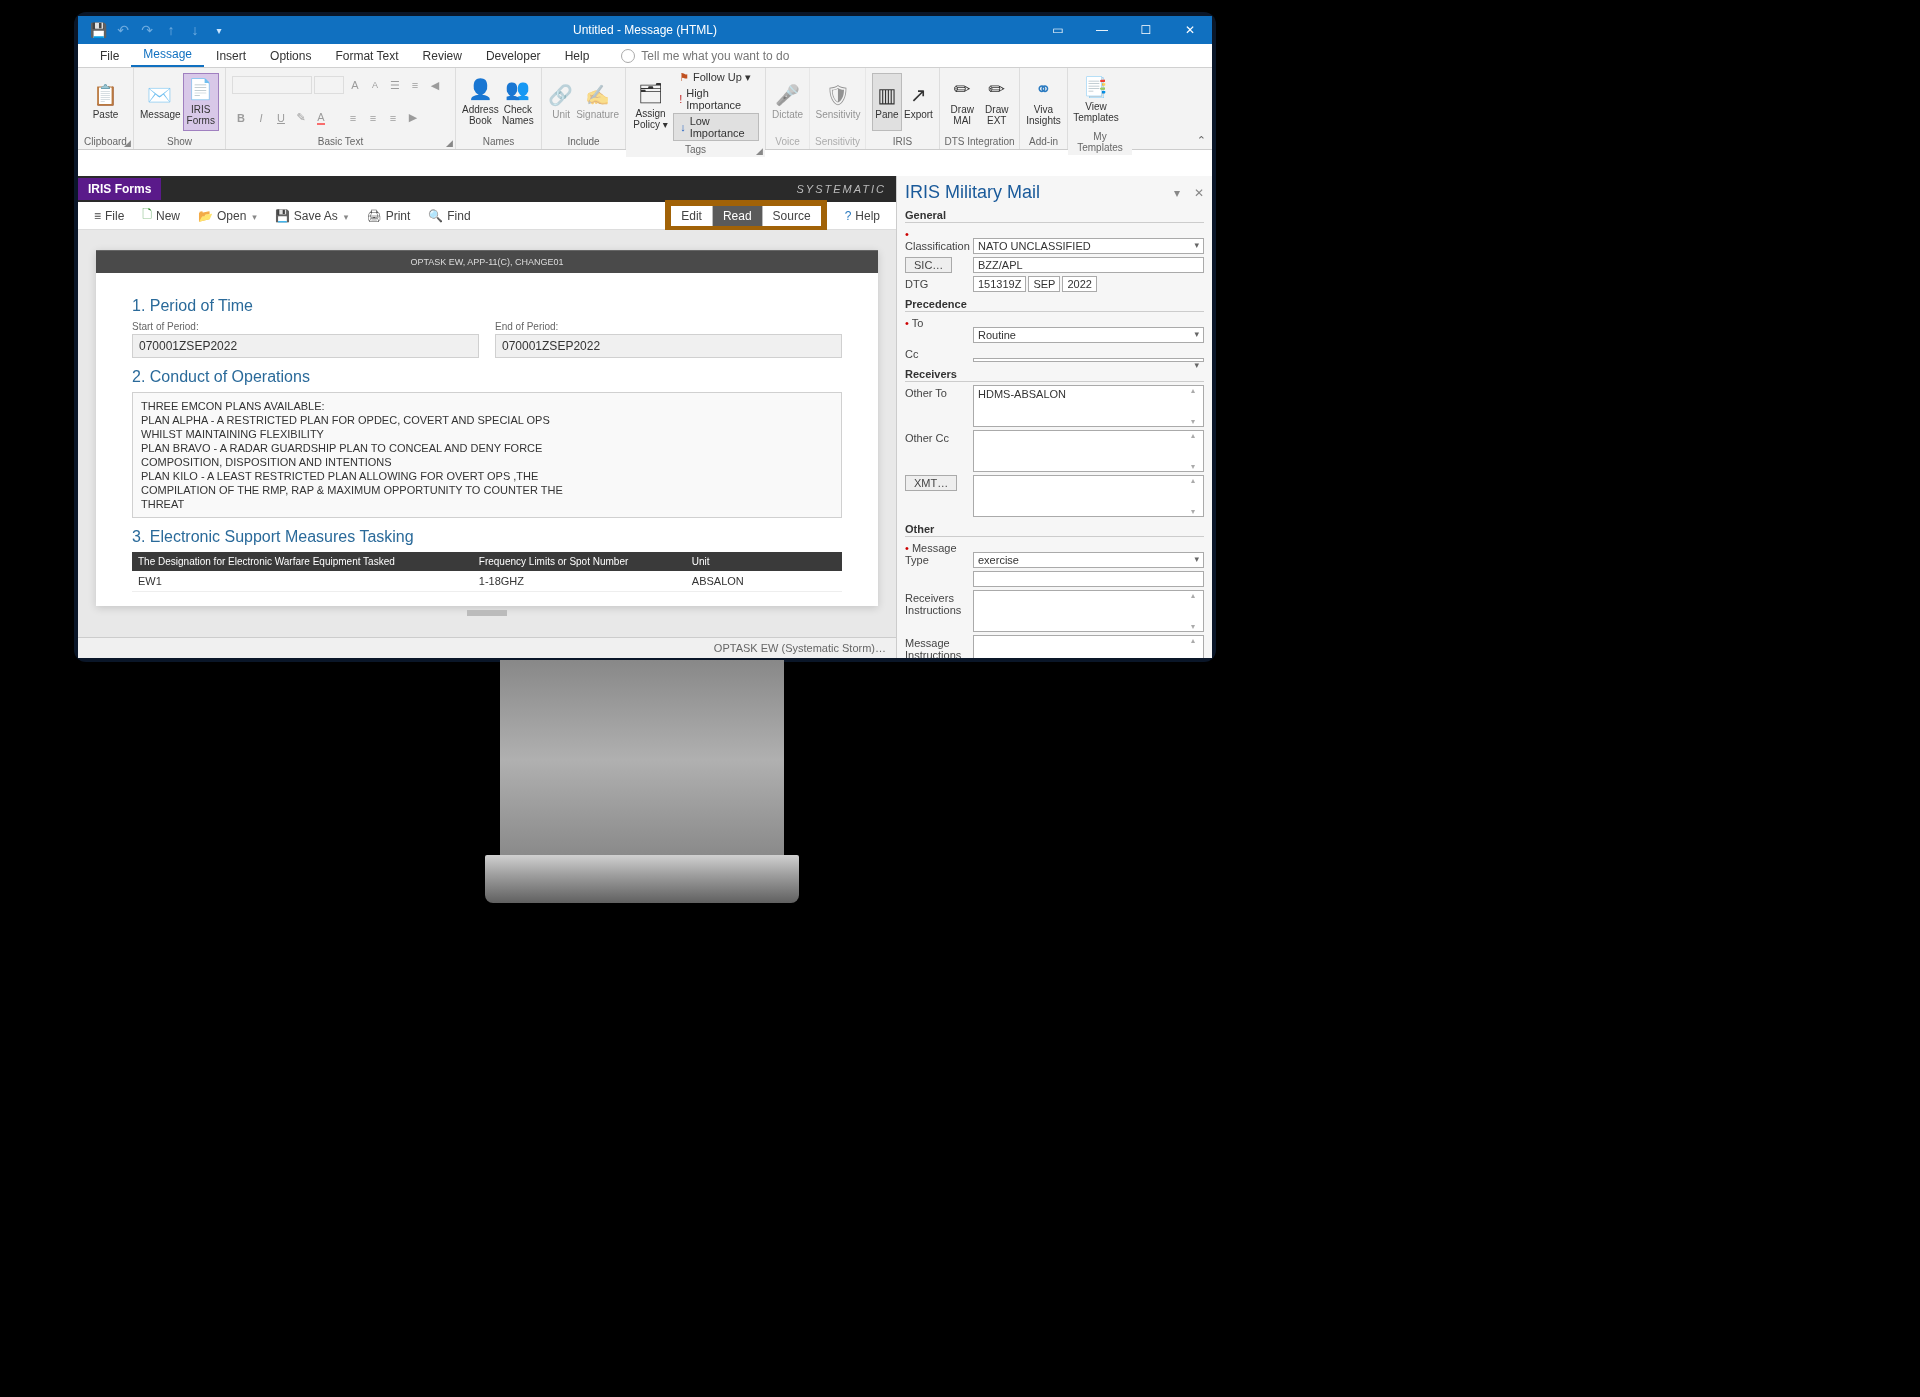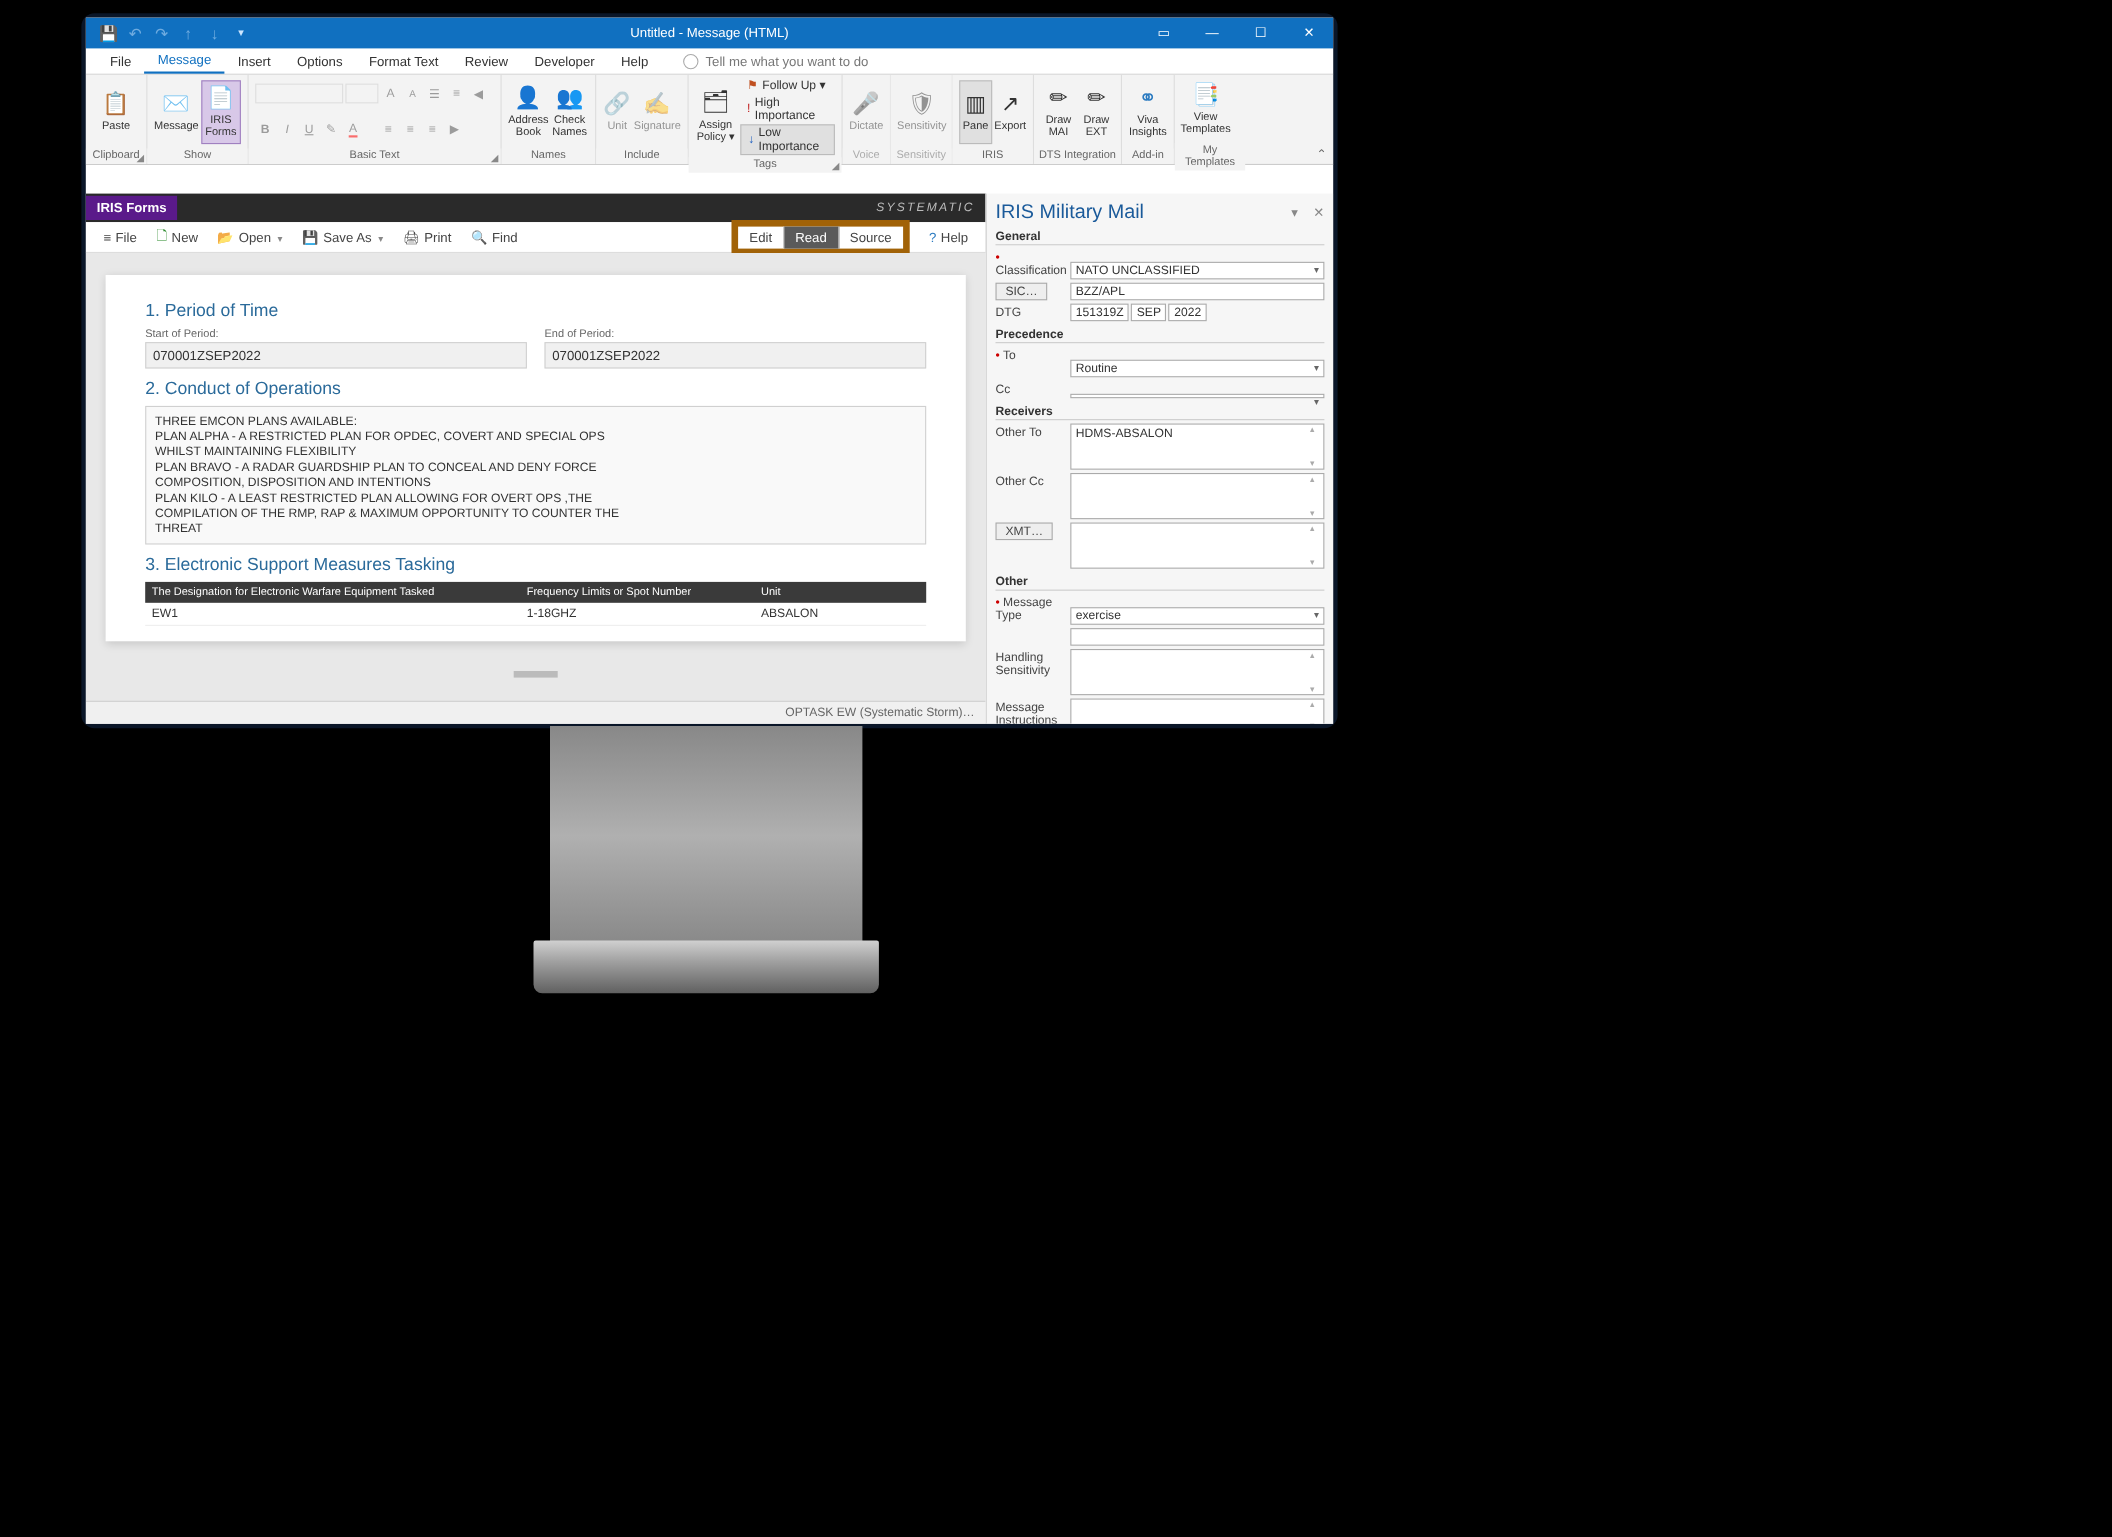--- a/index.html
+++ b/index.html
@@ -363,20 +363,21 @@
       <div class="itb-btn">Source</div>
     </div>
     <div class="itb-btn">
               <span style="color:#2a7ac0">?</span>
               <span>Help</span>
             </div>
   </div>
 
   <div class="doc-area">
     <div class="doc-page">
+      <div class="doc-sub">OPTASK EW, APP-11(C), CHANGE01</div>
       <div class="doc-body">
         <div class="sec-title">1. Period of Time</div>
         <div class="field-row">
           <div class="field">
             <div class="field-label">Start of Period:</div>
             <div class="field-input">070001ZSEP2022</div>
           </div>
           <div class="field">
             <div class="field-label">End of Period:</div>
             <div class="field-input">070001ZSEP2022</div>
@@ -472,21 +473,21 @@
   <div class="sp-sec">Other</div>
   <div class="sp-row">
     <div class="sp-lbl sp-req">Message Type</div>
     <div class="sp-sel">exercise</div>
   </div>
   <div class="sp-row">
     <div class="sp-lbl"></div>
     <div class="sp-inp"></div>
   </div>
   <div class="sp-row">
-    <div class="sp-lbl">Handling Sensitivity</div>
+    <div class="sp-lbl">Receivers Instructions</div>
     <div class="sp-ta">
               <div class="scr">
                 <span>▴</span>
                 <span>▾</span>
               </div>
             </div>
   </div>
   <div class="sp-row">
     <div class="sp-lbl">Message Instructions</div>
     <div class="sp-ta" style="min-height:30px">

